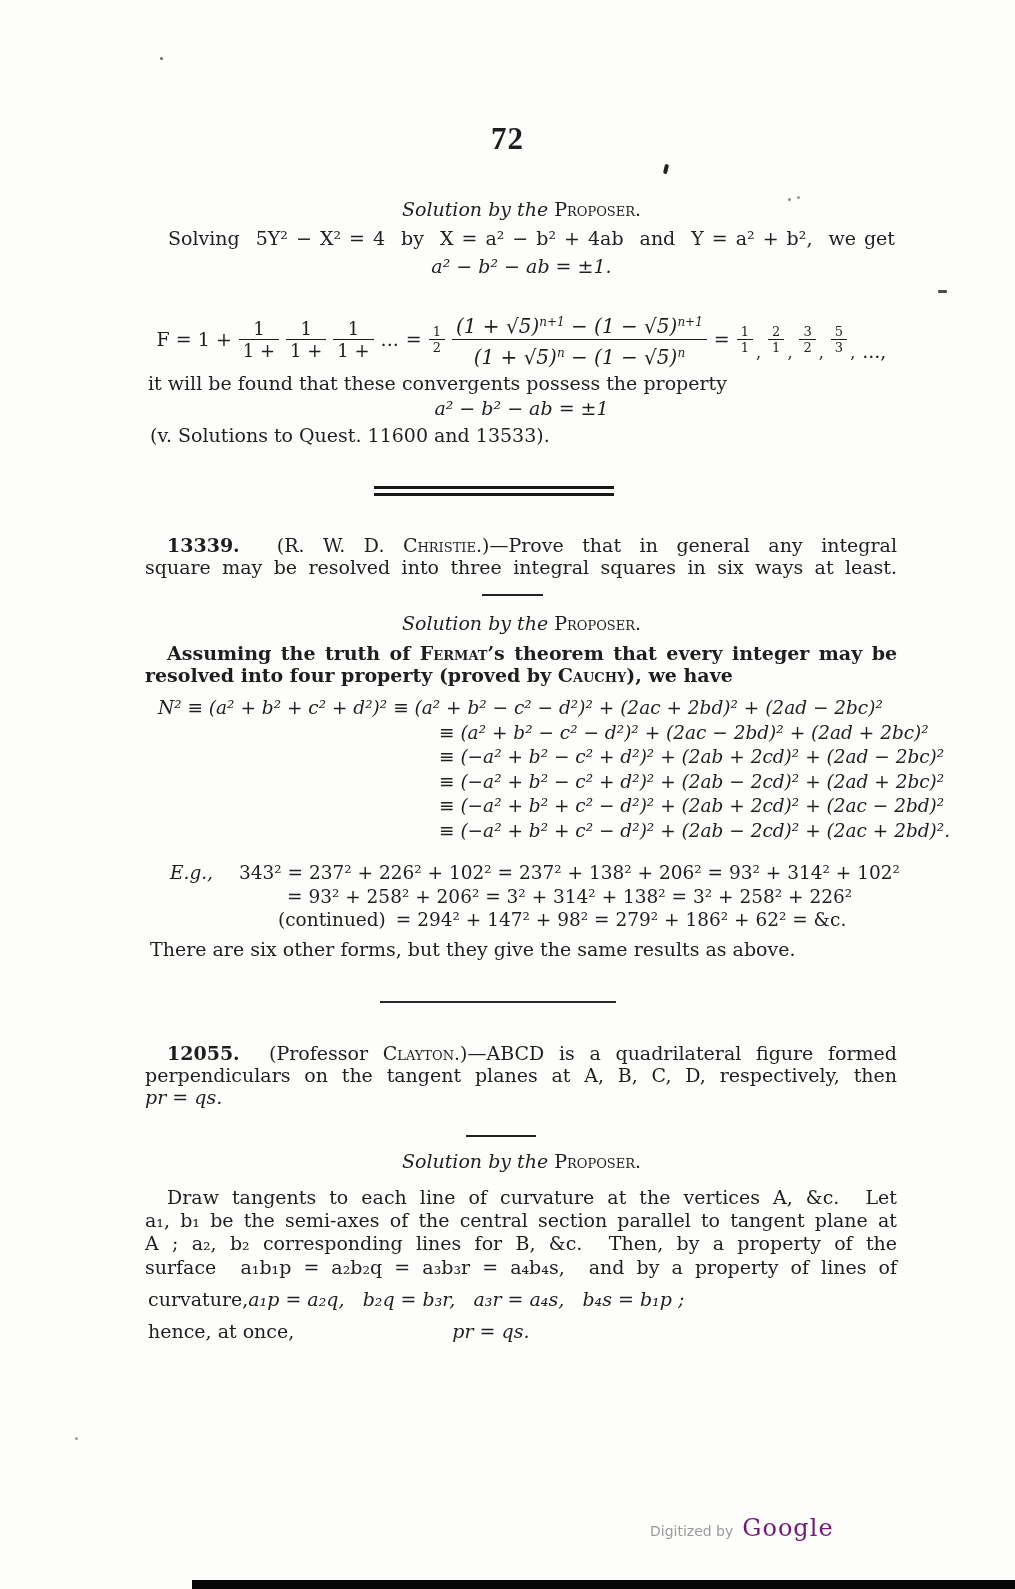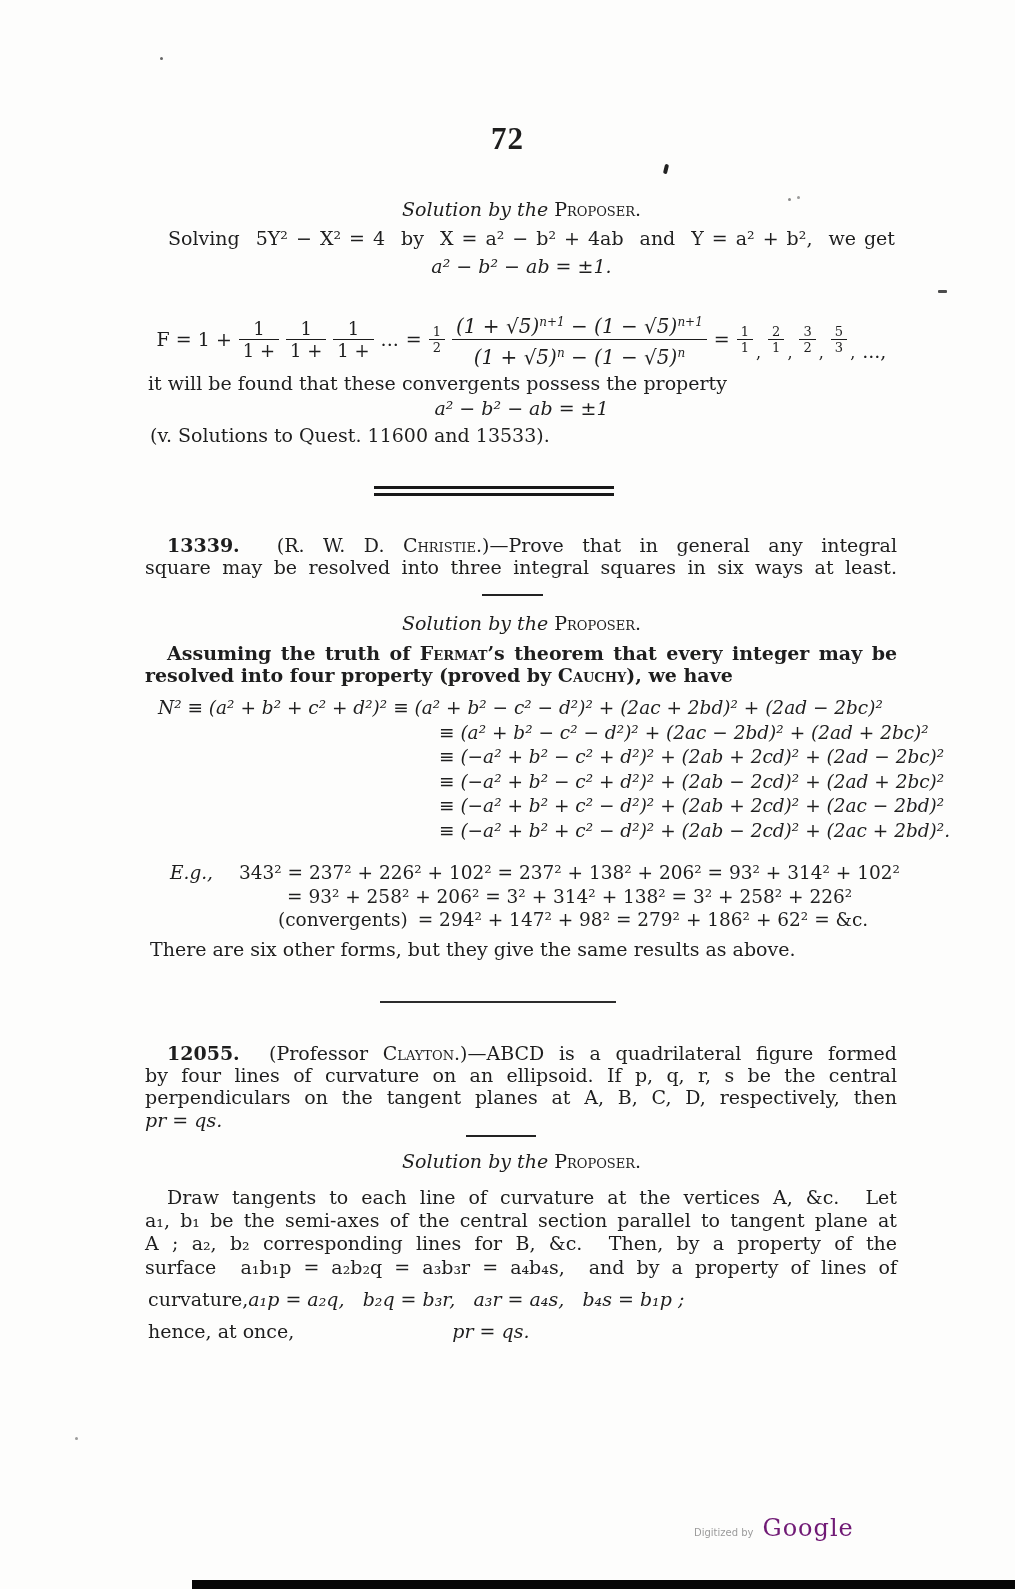--- a/index.html
+++ b/index.html
@@ -40,21 +40,21 @@
   .n2{position:absolute;font-size:18.5px;font-style:italic;margin-left:30px;}
   .n2 div{line-height:24.6px;white-space:nowrap;}
   .n2 div.contd{padding-left:281px;}
   
   .pblock{position:absolute;}
   .pblock div{line-height:22.2px;}
   .pblock3 div{line-height:23.2px;}
   .indent{text-indent:22px;}
   
   .wm{position:absolute;display:flex;align-items:baseline;}
-  .wm .wm-small{font-family:"DejaVu Sans","Liberation Sans",sans-serif;font-size:10px;color:#9b9b9b;margin-left:44px;}
+  .wm .wm-small{font-family:"DejaVu Sans","Liberation Sans",sans-serif;font-size:14px;color:#9b9b9b;}
   .wm .wm-logo{font-size:24px;color:#701a75;margin-left:9px;letter-spacing:1px;}
   
   .speck{position:absolute;background:#555;border-radius:50%;}
   .bottom-bar{position:absolute;background:#070707;}
 </style>
 </head>
 <body>
 
 <div class="page">
 
@@ -161,32 +161,31 @@
     <div class="contd">≡ (−a² + b² − c² + d²)² + (2ab − 2cd)² + (2ad + 2bc)²</div>
     <div class="contd">≡ (−a² + b² + c² − d²)² + (2ab + 2cd)² + (2ac − 2bd)²</div>
     <div class="contd">≡ (−a² + b² + c² − d²)² + (2ab − 2cd)² + (2ac + 2bd)².</div>
   </div>
 
   <div class="line nowrap" style="top:862px;left:170px;font-size:18.5px;">
     <span class="it">E.g.,</span><span style="margin-left:26px;">343² = 237² + 226² + 102² = 237² + 138² + 206² = 93² + 314² + 102²</span>
   </div>
   <div class="line nowrap" style="top:886px;left:287px;font-size:18.5px;">= 93² + 258² + 206² = 3² + 314² + 138² = 3² + 258² + 226²</div>
   <div class="line nowrap" style="top:909px;left:278px;font-size:18.5px;">
-    <span>(convergents)</span><span style="margin-left:10px;">= 294² + 147² + 98² = 279² + 186² + 62² = &amp;c.</span>
+    <span>(continued)</span><span style="margin-left:10px;">= 294² + 147² + 98² = 279² + 186² + 62² = &amp;c.</span>
   </div>
 
   <div class="line" style="top:938px;left:150px;width:747px;">There are six other forms, but they give the same results as above.</div>
 
   <div class="abs rule-single" style="top:1001px;left:380px;width:236px;"></div>
 
   <div class="pblock" style="top:1042px;left:145px;width:752px;font-size:19px;">
     <div class="jl indent">
       <span class="b">12055.</span><span> &nbsp;(Professor </span><span class="sc">Clayton.)</span><span>—ABCD is a quadrilateral figure formed</span>
     </div>
-    <div class="jl">by four lines of curvature on an ellipsoid.  If p, q, r, s be the central</div>
     <div class="jl">perpendiculars on the tangent planes at A, B, C, D, respectively, then</div>
     <div class="it">pr = qs.</div>
   </div>
 
   <div class="abs rule-short" style="top:1135px;left:466px;width:70px;"></div>
 
   <div class="line heading ctr" style="top:1150px;left:148px;width:747px;">
     <span class="it">Solution by the</span><span class="sc">Proposer.</span>
   </div>
 

